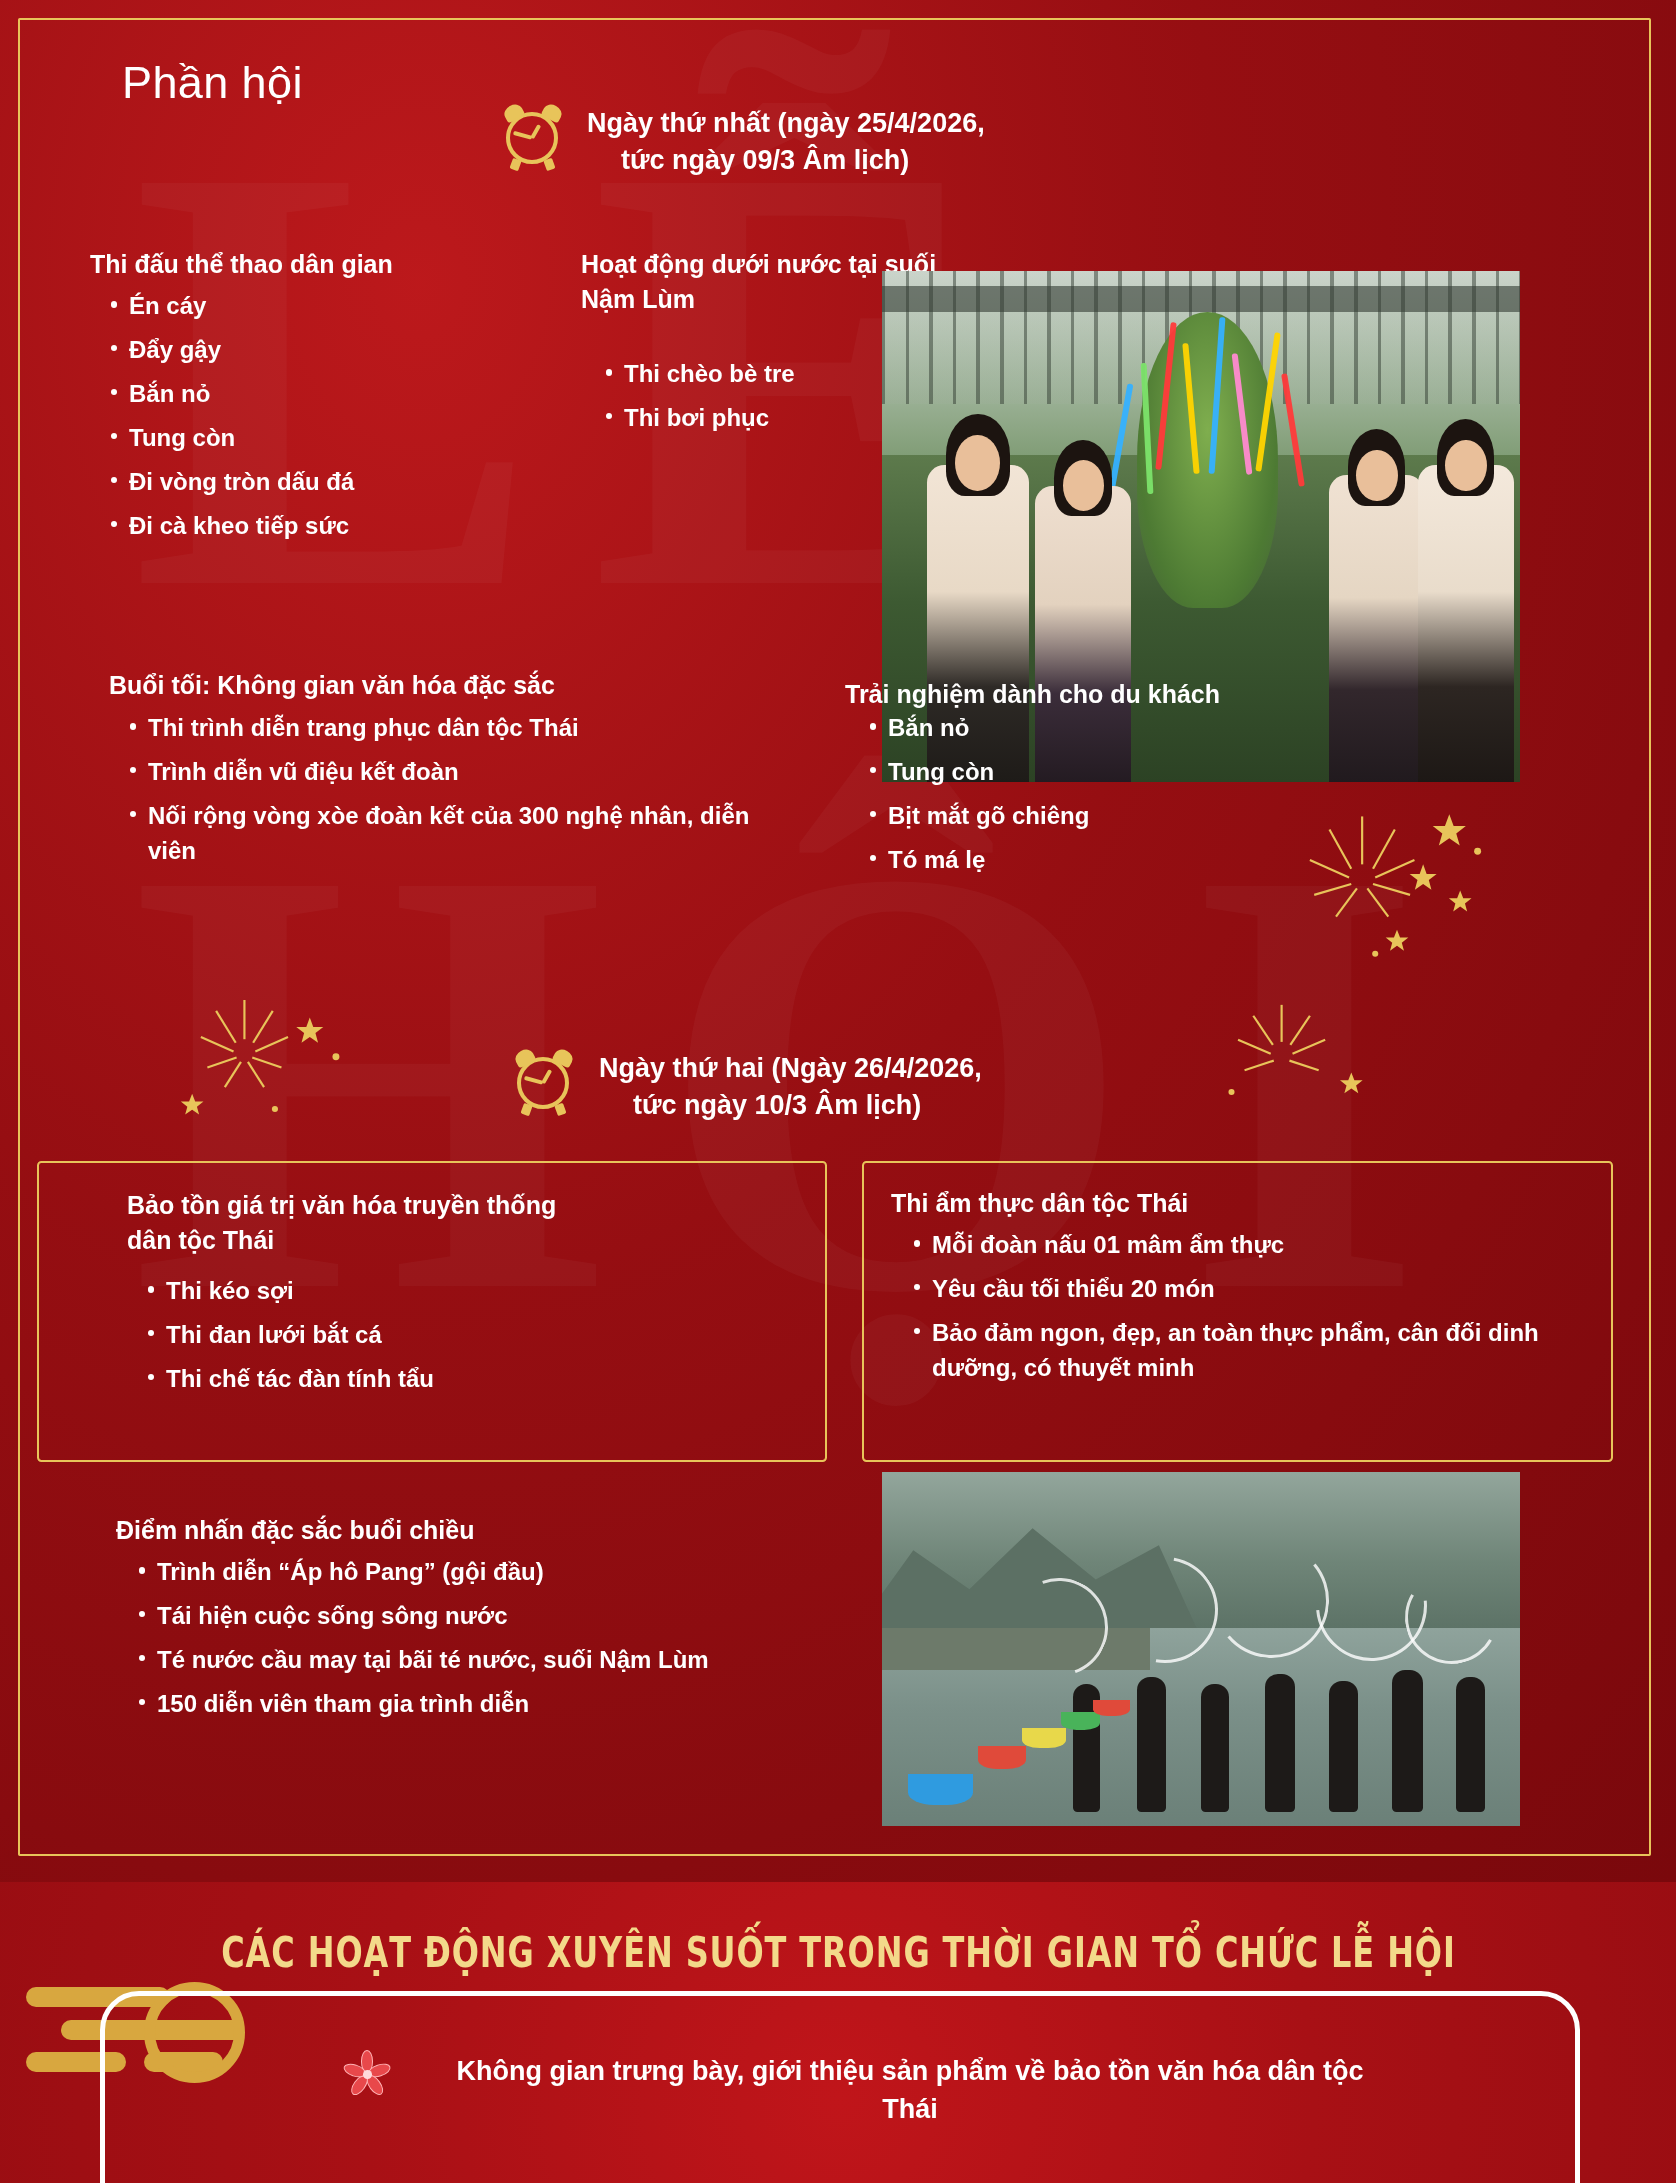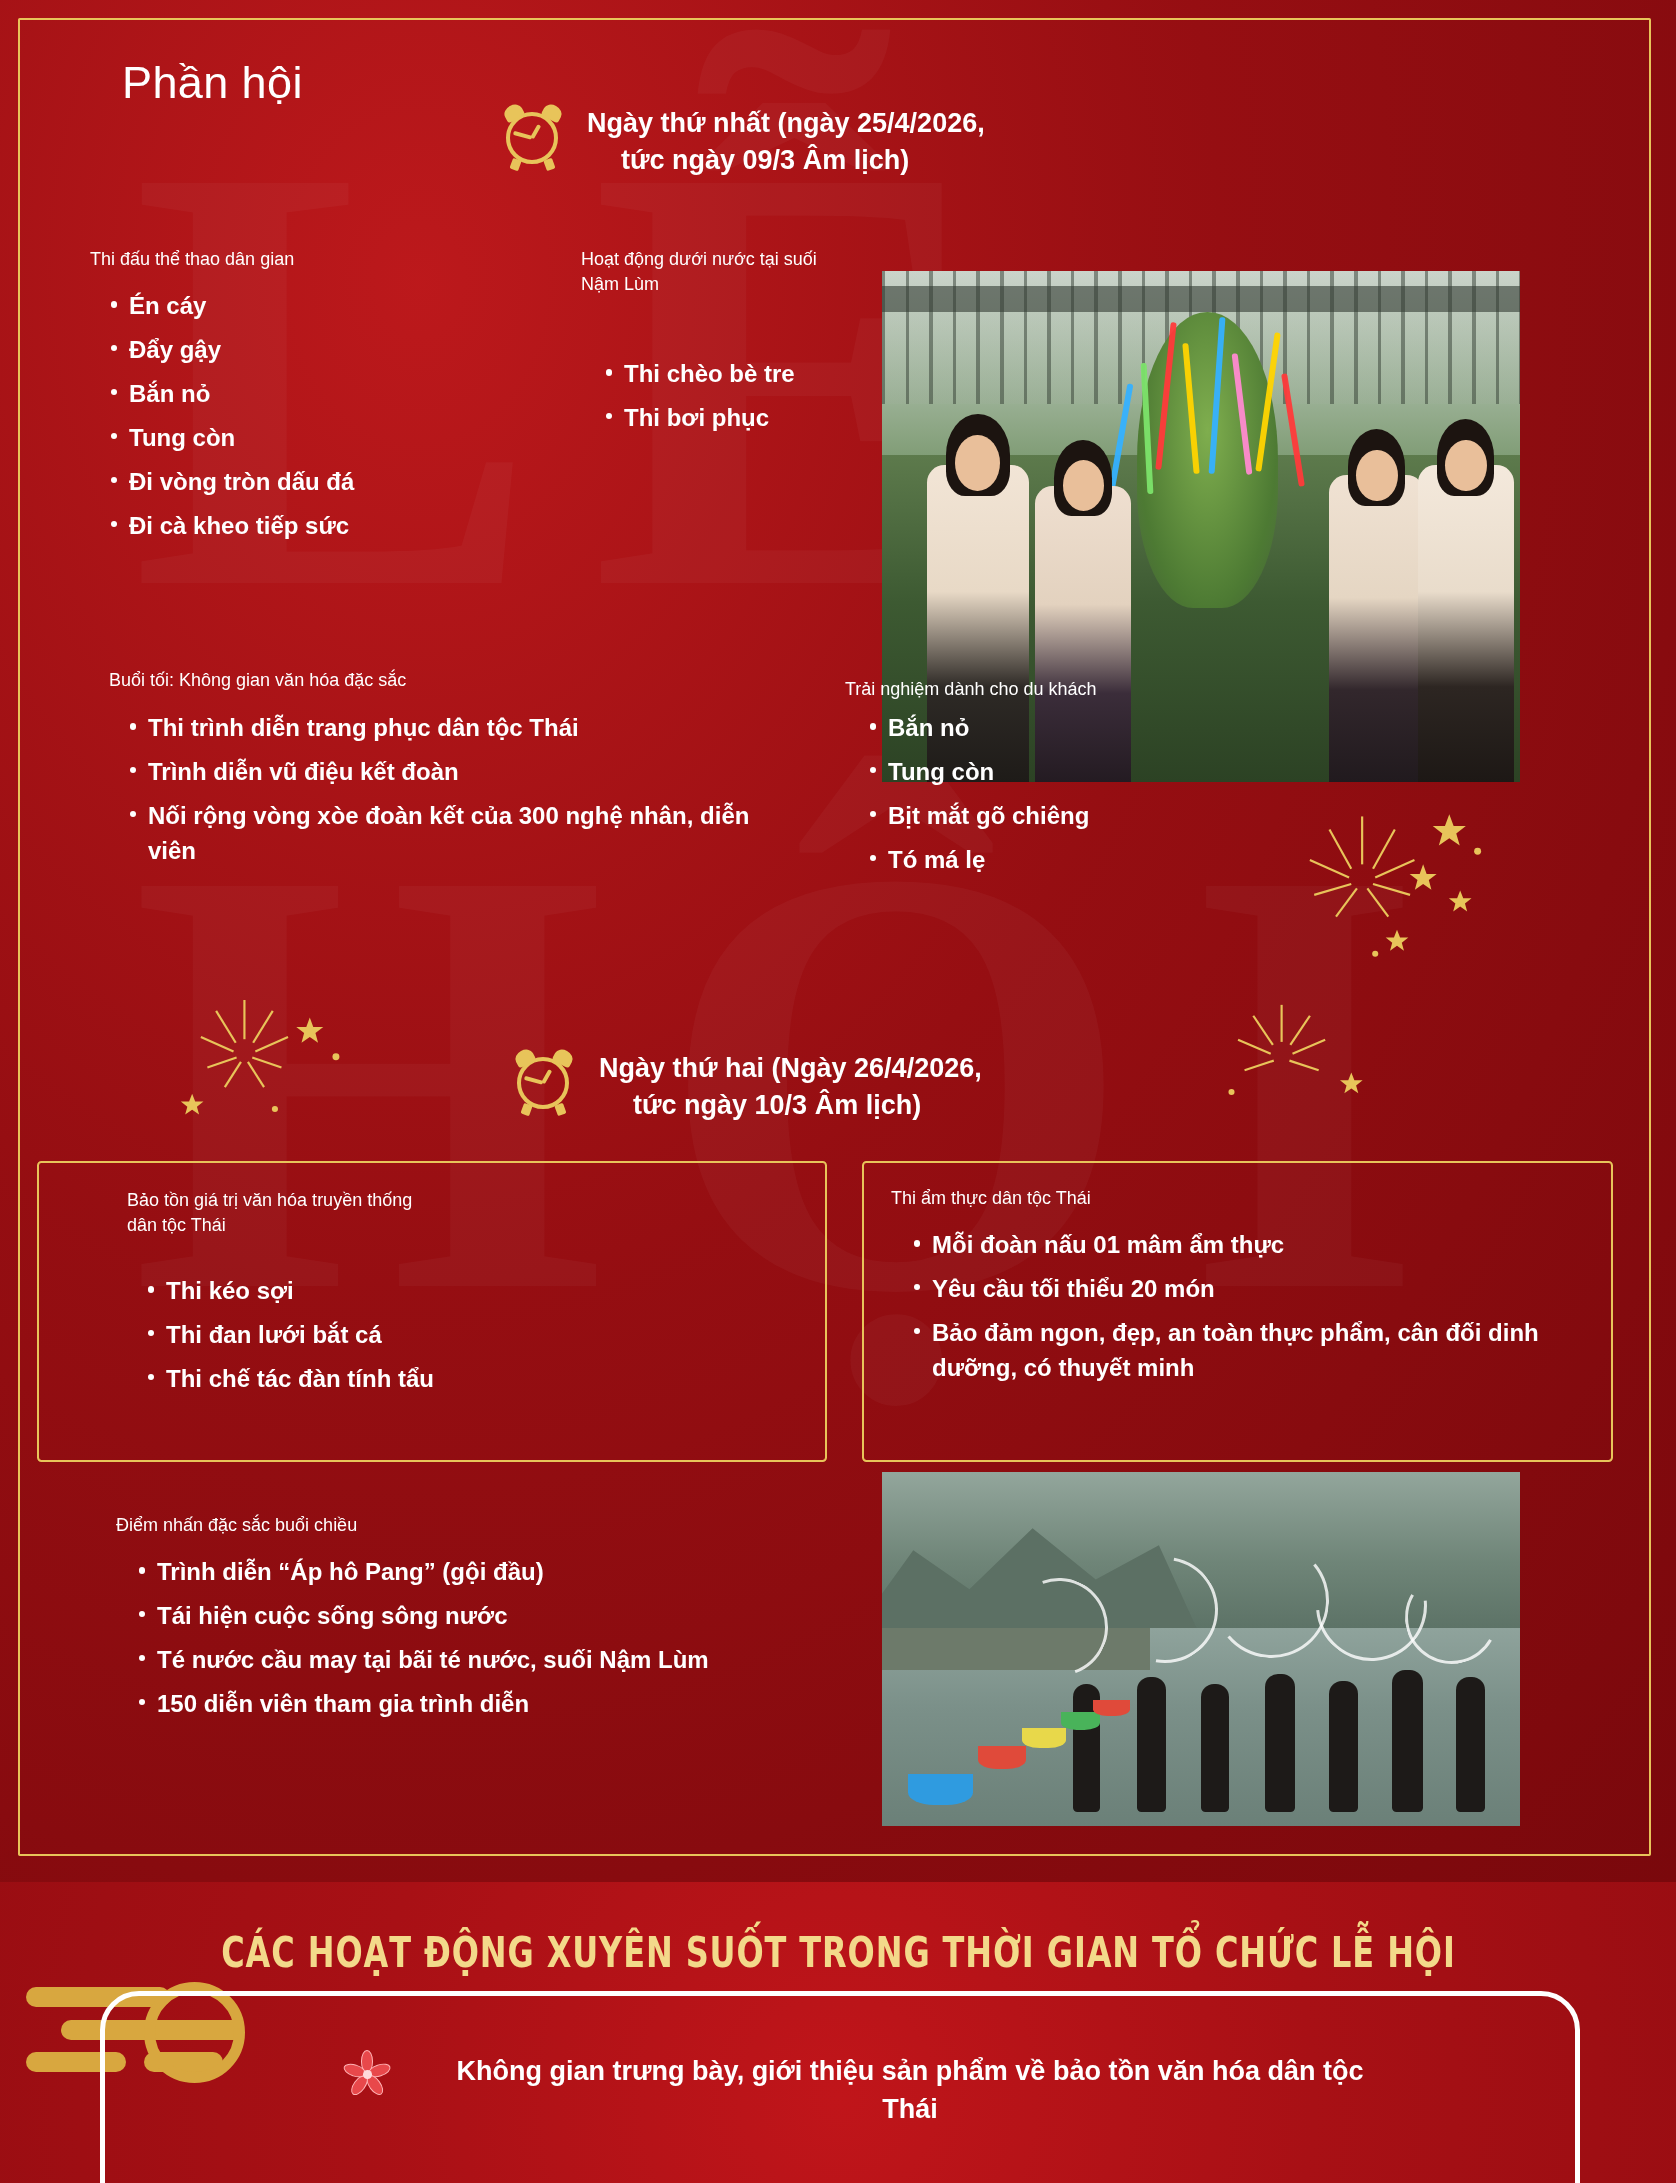--- a/index.html
+++ b/index.html
@@ -101,22 +101,22 @@
   .day-heading {
     position: absolute;
     font-size: 27px;
     font-weight: bold;
     color: #ffffff;
     line-height: 1.38;
   }
 
   .sub-heading {
     position: absolute;
-    font-size: 18px;
-    font-weight: normal;
+    font-size: 25px;
+    font-weight: bold;
     color: #ffffff;
     line-height: 1.4;
   }
 
   ul.bullets {
     position: absolute;
     margin: 0;
     padding: 0;
     list-style: none;
   }

